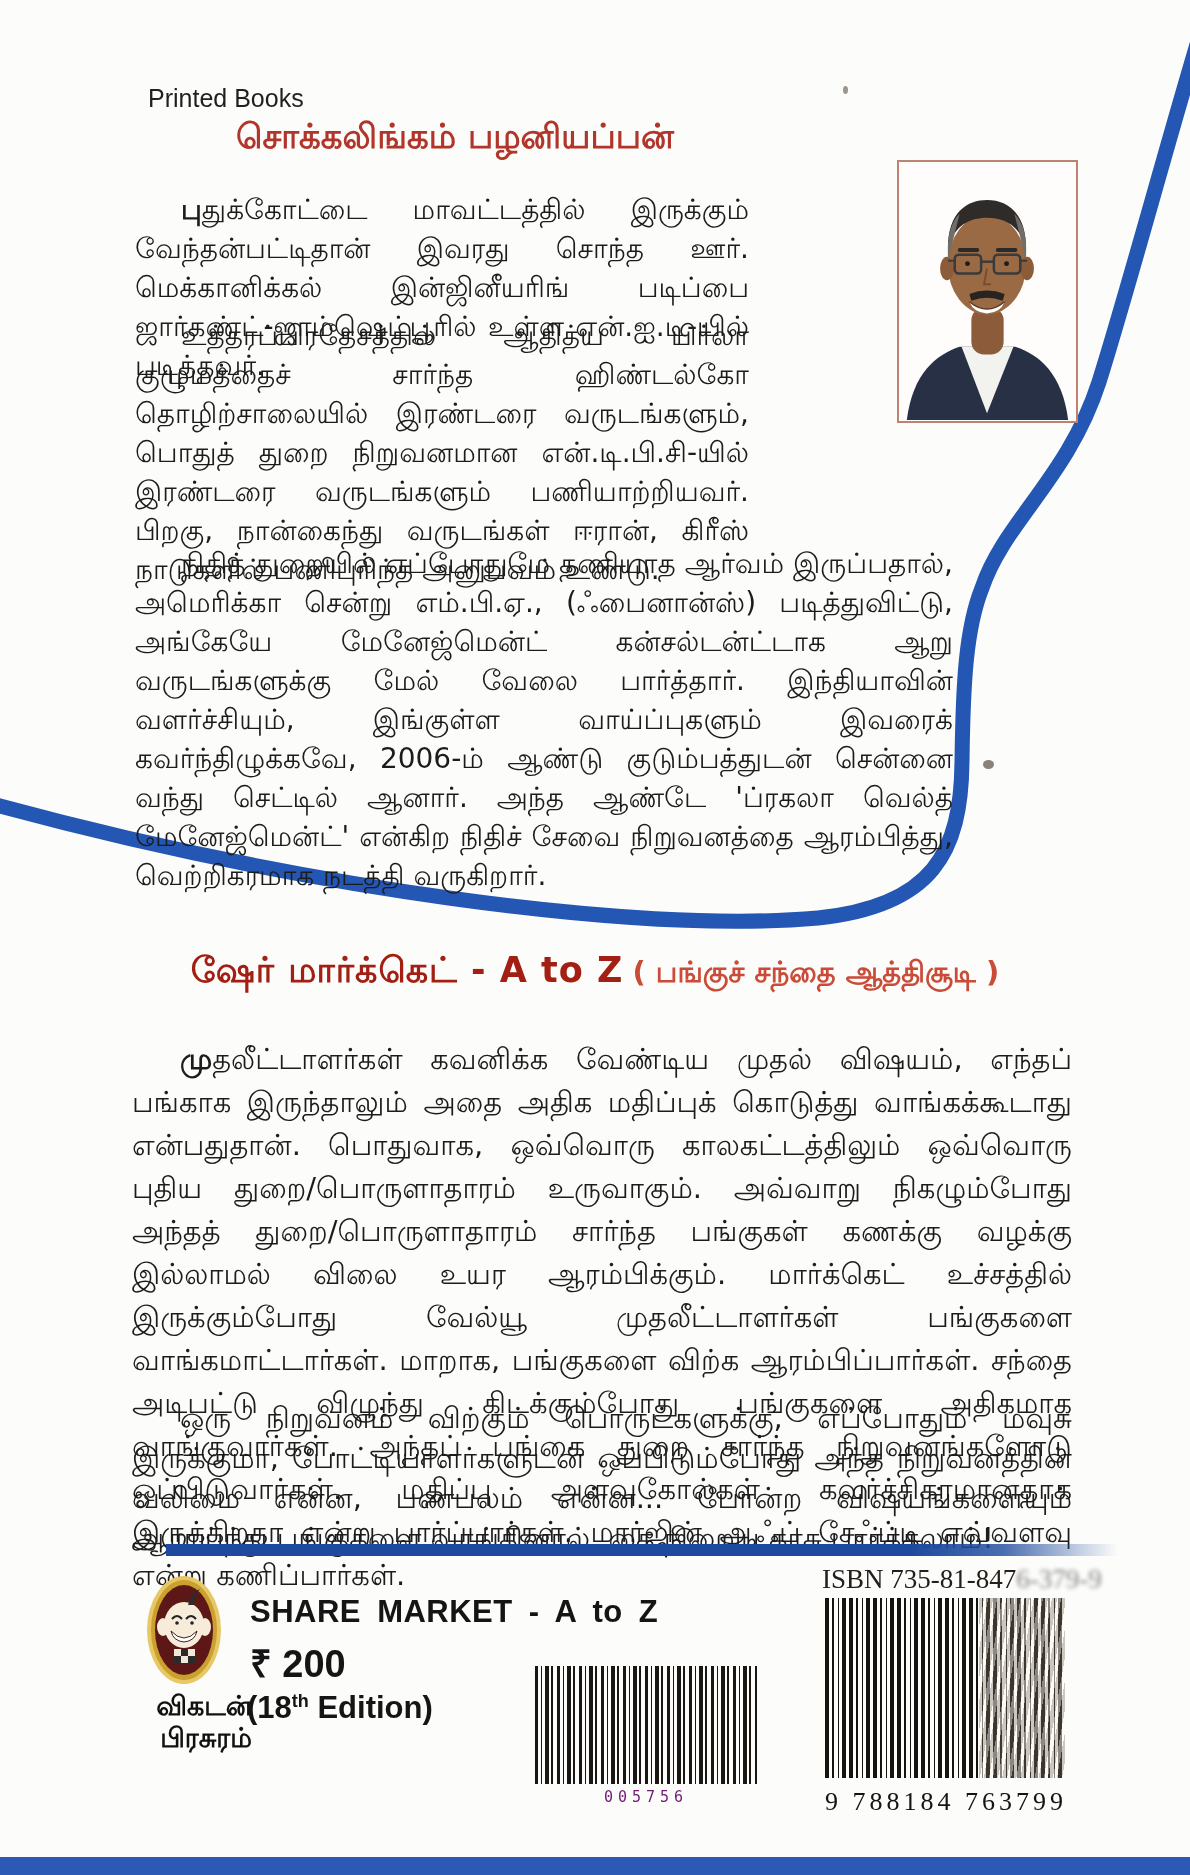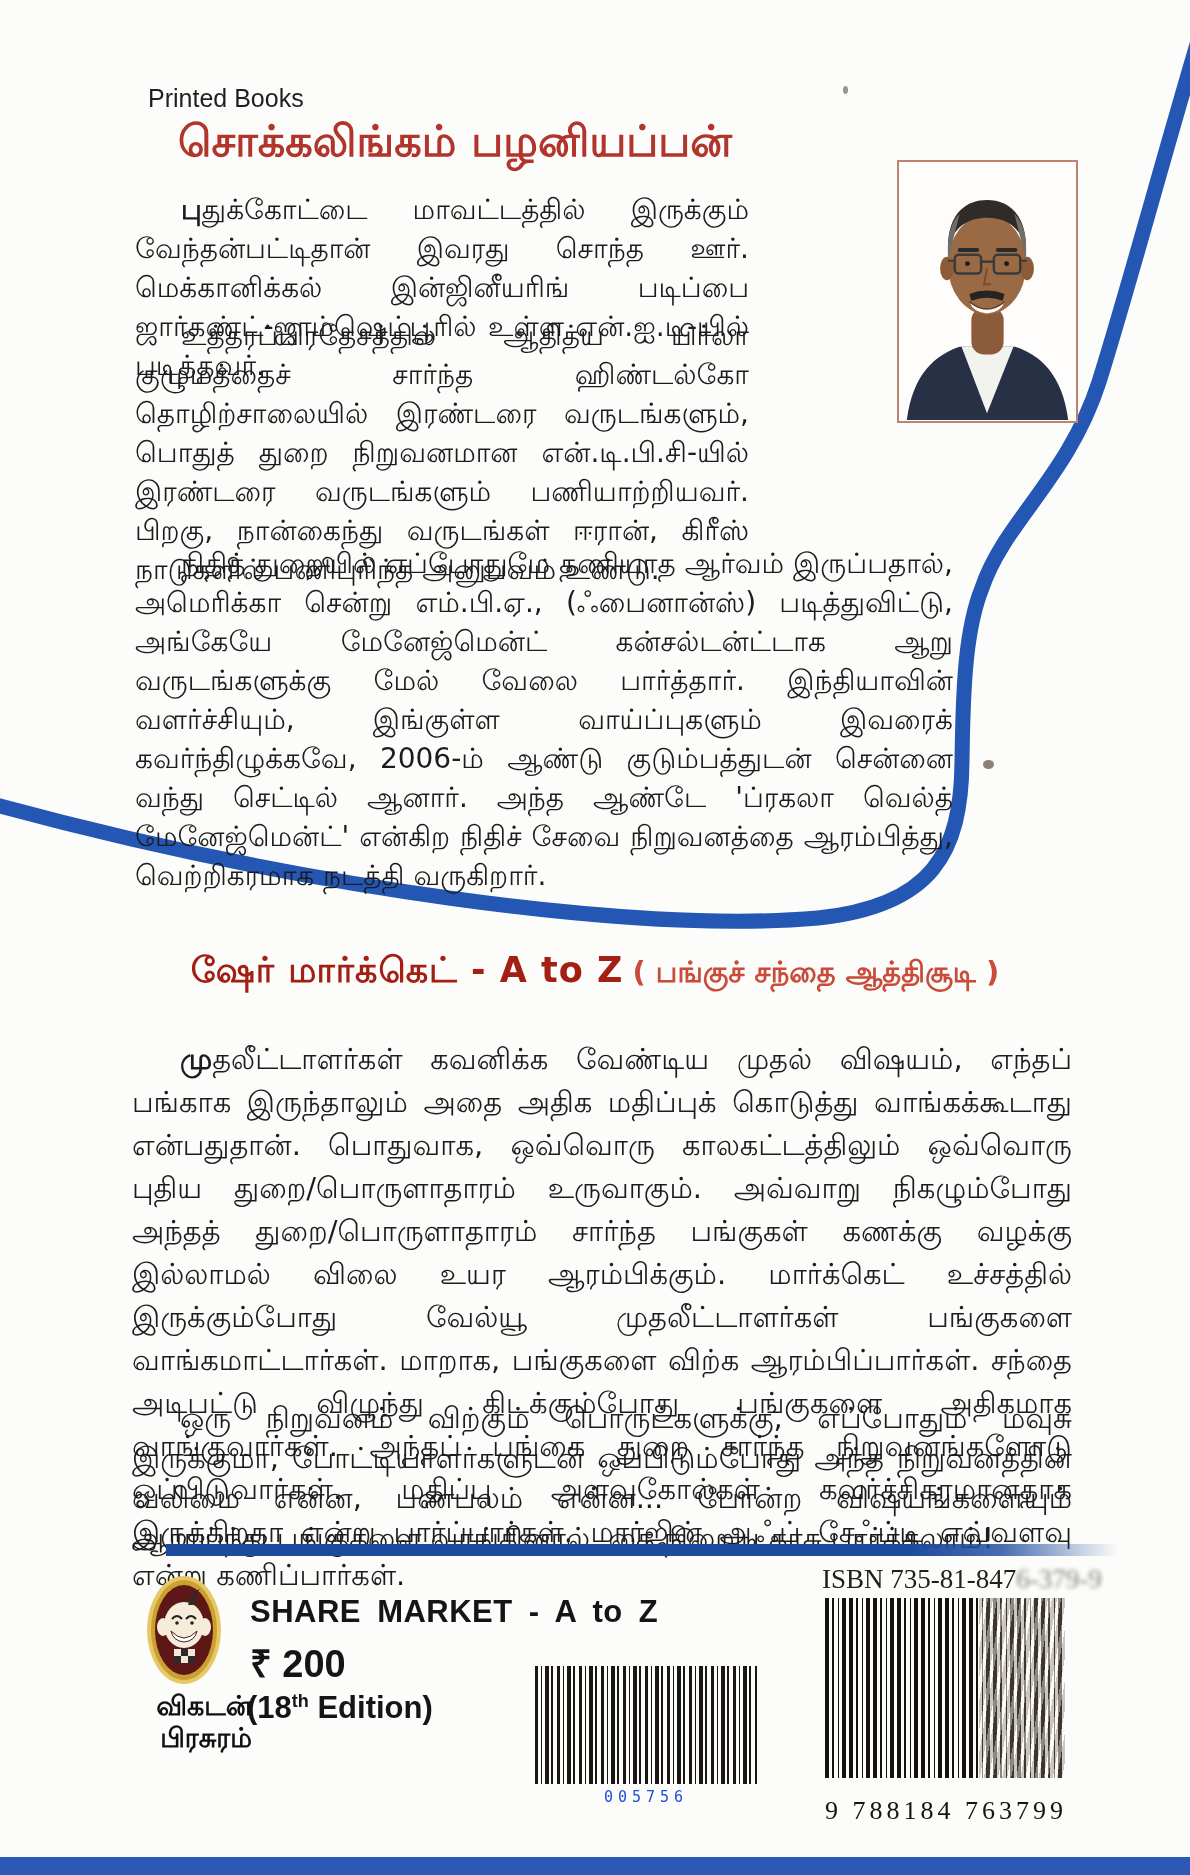--- a/index.html
+++ b/index.html
@@ -2,21 +2,21 @@
 <html><head>
 <meta charset="utf-8">
 <style>
   html,body{margin:0;padding:0;background:#e8e8e8;}
   .page{position:relative;width:1190px;height:1875px;background:#fcfcfa;overflow:hidden;
         font-family:"DejaVu Sans",sans-serif;color:#1c1c1c;}
   .swoosh{position:absolute;left:0;top:0;}
   .printed-books{position:absolute;left:148px;top:84px;font-size:25px;color:#1f1f1f;
         font-family:"Liberation Sans",sans-serif;}
   .author-title{position:absolute;left:135px;top:116px;width:640px;margin:0;text-align:center;
-        font-size:43px;font-weight:700;color:#b1352a;line-height:1.2;}
+        font-size:34px;font-weight:700;color:#b1352a;line-height:1.2;}
   .photo-frame{position:absolute;left:897px;top:160px;width:181px;height:263px;
         border:2px solid #bd8370;box-sizing:border-box;background:#fff;}
   .photo-frame svg{display:block;width:100%;height:100%;}
   .bio{position:absolute;left:135px;margin:0;text-align:justify;font-size:28px;line-height:39px;
         color:#1c1c1c;text-indent:46px;}
   .bio-1{top:190px;width:614px;}
   .bio-2{top:316px;width:614px;}
   .bio-3{top:544px;width:818px;}
   .lead-first::first-letter{font-weight:700;}
   .book-heading{position:absolute;left:0;top:950px;width:1190px;text-align:center;white-space:nowrap;}
@@ -41,33 +41,33 @@
         font-family:"Liberation Sans",sans-serif;}
   .edition{position:absolute;left:247px;top:1690px;font-size:31px;font-weight:700;color:#151515;
         font-family:"Liberation Sans",sans-serif;}
   .edition sup{font-size:18px;}
   .small-barcode{position:absolute;left:535px;top:1666px;width:222px;}
   .small-barcode .bars{height:118px;background:repeating-linear-gradient(90deg,
         #1a1612 0px,#1a1612 3px,#fcfcfa 3px,#fcfcfa 6px,#1a1612 6px,#1a1612 7px,
         #fcfcfa 7px,#fcfcfa 10px,#1a1612 10px,#1a1612 14px,#fcfcfa 14px,#fcfcfa 16px,
         #1a1612 16px,#1a1612 18px,#fcfcfa 18px,#fcfcfa 22px);}
   .small-barcode .digits{margin-top:4px;text-align:center;font-size:15px;letter-spacing:5px;
-        color:#1d4ed8;font-family:"DejaVu Sans Mono",monospace;}
+        color:#701a75;font-family:"DejaVu Sans Mono",monospace;}
   .isbn-label{position:absolute;left:822px;top:1564px;font-size:27px;color:#23201c;
         font-family:"Liberation Serif",serif;white-space:nowrap;}
   .smudge{filter:blur(2px);opacity:.55;}
   .isbn-barcode{position:absolute;left:825px;top:1598px;width:240px;}
   .isbn-barcode .bars{position:relative;height:180px;background:repeating-linear-gradient(90deg,
         #16120e 0px,#16120e 4px,#fcfcfa 4px,#fcfcfa 7px,#16120e 7px,#16120e 9px,
         #fcfcfa 9px,#fcfcfa 13px,#16120e 13px,#16120e 14px,#fcfcfa 14px,#fcfcfa 17px,
         #16120e 17px,#16120e 21px,#fcfcfa 21px,#fcfcfa 24px);}
   .smear{position:absolute;right:0;top:0;width:86px;height:180px;opacity:.85;
         background:repeating-linear-gradient(100deg,rgba(125,112,96,.45) 0 5px,
         rgba(252,250,246,.6) 5px 9px);}
-  .isbn-barcode .digits{margin-top:18px;text-align:center;font-size:26px;letter-spacing:4px;
+  .isbn-barcode .digits{margin-top:9px;text-align:center;font-size:26px;letter-spacing:4px;
         color:#17140f;font-family:"Liberation Serif",serif;white-space:nowrap;}
   .bottom-band{position:absolute;left:0;top:1857px;width:1190px;height:18px;background:#2c58b6;}
   .speck{position:absolute;border-radius:50%;}
   .speck-1{left:983px;top:760px;width:11px;height:9px;background:#8a8178;}
   .speck-2{left:843px;top:86px;width:5px;height:8px;background:#9b958c;}
 </style>
 </head>
 <body>
 
 <div class="page">

